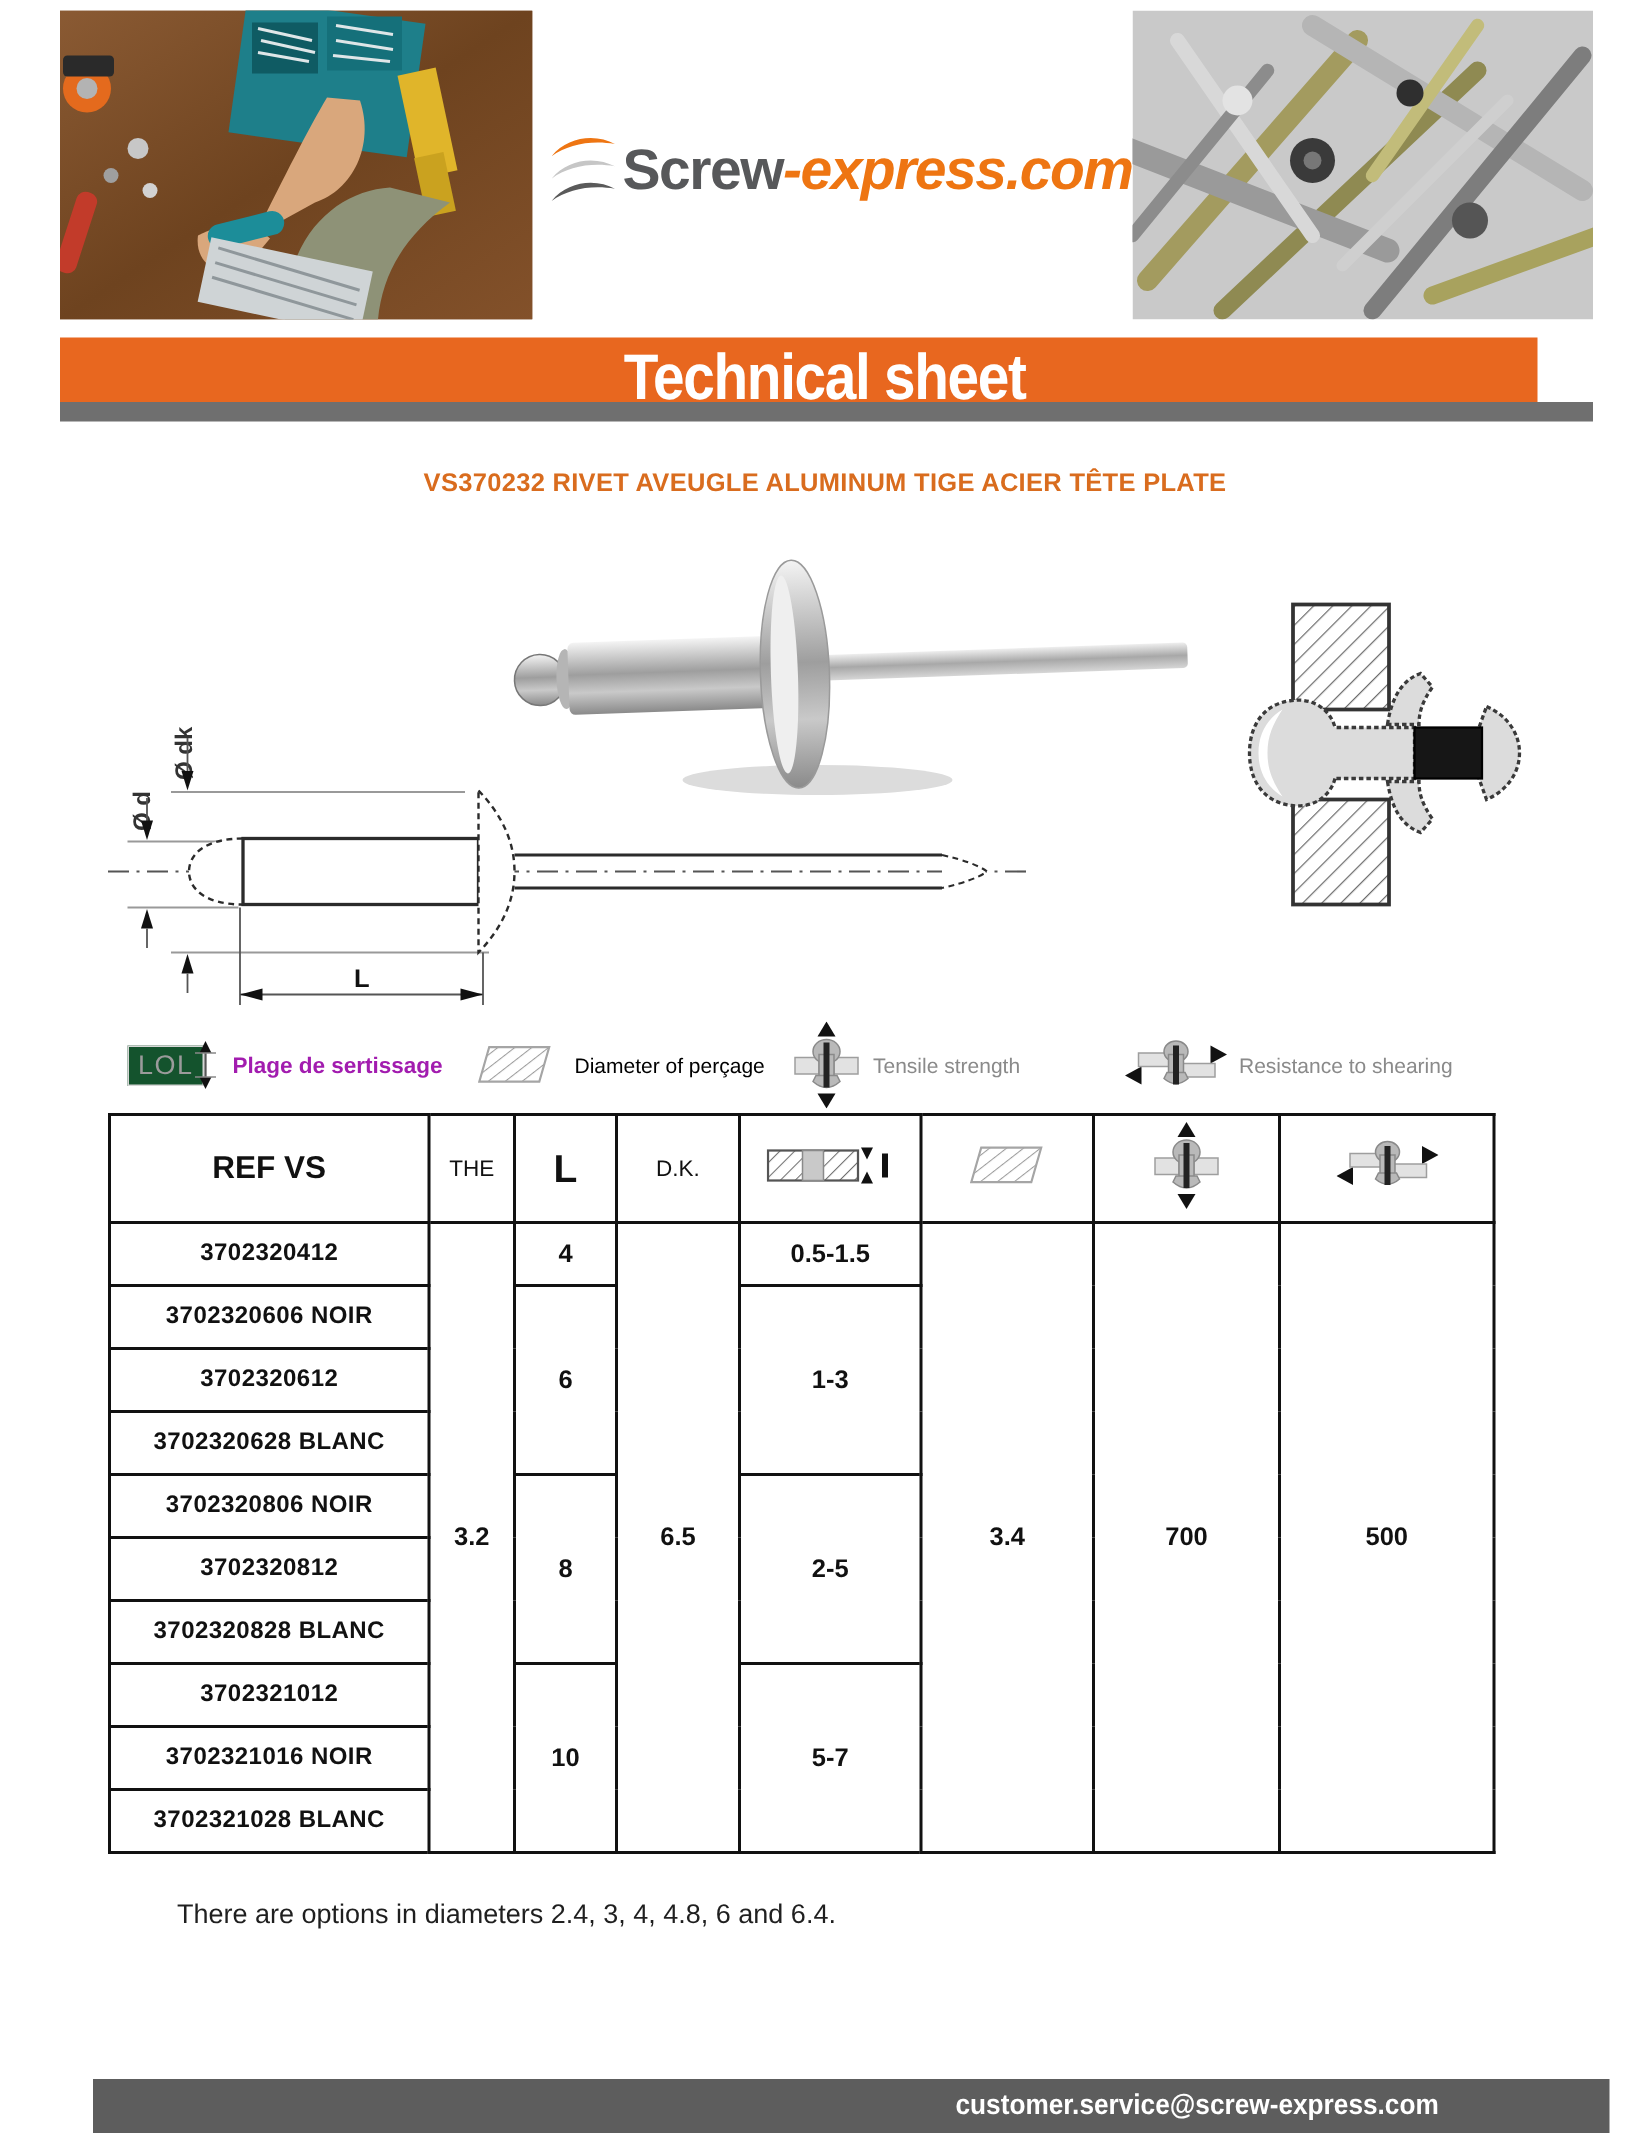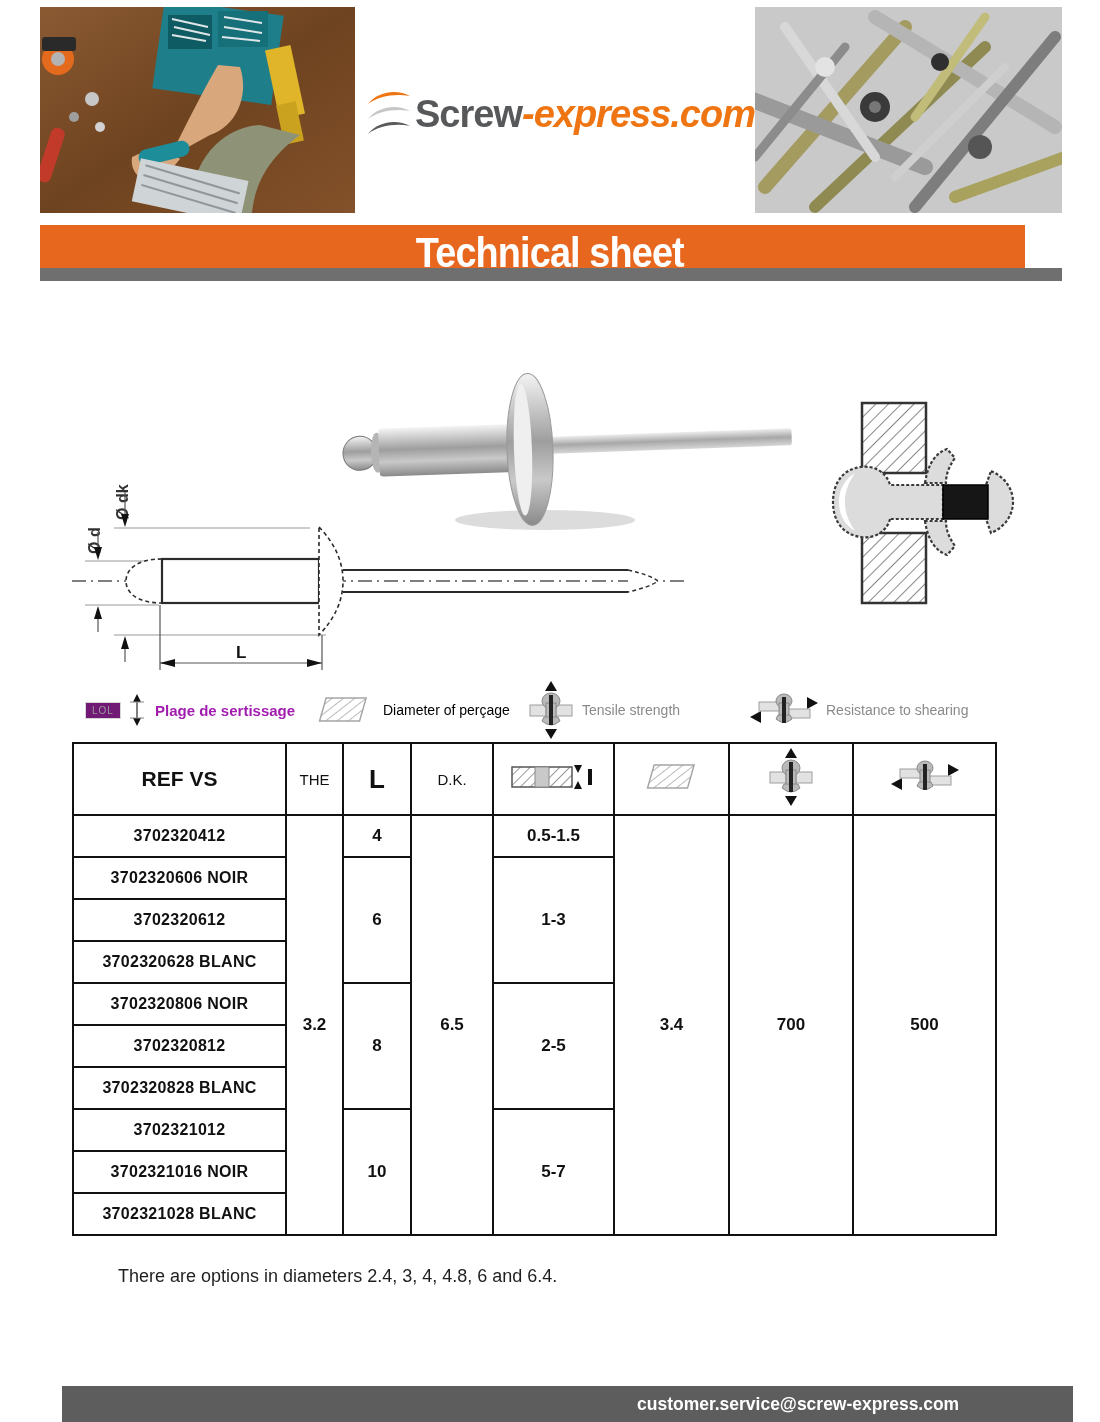--- a/index.html
+++ b/index.html
@@ -21,21 +21,21 @@
                letter-spacing:-1px;text-indent:40px;}
   .banner-shadow{position:absolute;left:40px;top:268px;width:1022px;height:13px;background:#6F6F6F;}
   
   .doc-title{position:absolute;left:0;top:312px;width:1100px;text-align:center;
              color:#D96C1E;font-size:17px;font-weight:bold;letter-spacing:.2px;}
   
   .svg-abs{position:absolute;}
   
   .legend{position:absolute;left:0;top:690px;width:1100px;height:40px;}
   .legend-item{position:absolute;top:0;height:40px;display:flex;align-items:center;gap:8px;}
-  .lol-box{background:#701a75;border:1px solid #d6d6d6;color:#9b9b9b;font-size:10px;
+  .lol-box{background:#14532d;border:1px solid #d6d6d6;color:#9b9b9b;font-size:18px;
            padding:2px 6px;letter-spacing:1px;}
   .lbl-dark{color:#a21caf;font-weight:bold;font-size:15px;}
   .lbl-brown{color:#000000;font-size:14px;}
   .lbl-gray{color:#8a8a8a;font-size:14px;}
   
   table.spec{position:absolute;left:72px;top:742px;width:923px;border-collapse:collapse;
              table-layout:fixed;}
   table.spec th,table.spec td{border:2px solid #111;text-align:center;vertical-align:middle;
              padding:0;color:#111;}
   table.spec thead tr{height:72px;margin-top:18px;}
@@ -131,20 +131,21 @@
     <circle cx="225" cy="140" r="12" fill="#555"></circle>
       <circle cx="70" cy="60" r="10" fill="#e3e3e3"></circle>
     <circle cx="185" cy="55" r="9" fill="#2f2f2f"></circle>
   </svg>
 
   <div class="banner">
     <span>Technical sheet</span>
   </div>
   <div class="banner-shadow"></div>
 
+  <div class="doc-title">VS370232 RIVET AVEUGLE ALUMINUM TIGE ACIER TÊTE PLATE</div>
 
   <svg class="svg-abs" style="left:330px;top:360px" width="480" height="180" viewBox="0 0 480 180">
     <defs>
       <linearGradient id="met" x1="0" y1="0" x2="0" y2="1">
         <stop offset="0" stop-color="#f4f4f4"></stop>
           <stop offset=".45" stop-color="#9e9e9e"></stop>
         <stop offset=".7" stop-color="#c9c9c9"></stop>
           <stop offset="1" stop-color="#8a8a8a"></stop>
       </linearGradient>
       <linearGradient id="met2" x1="0" y1="0" x2="0" y2="1">

